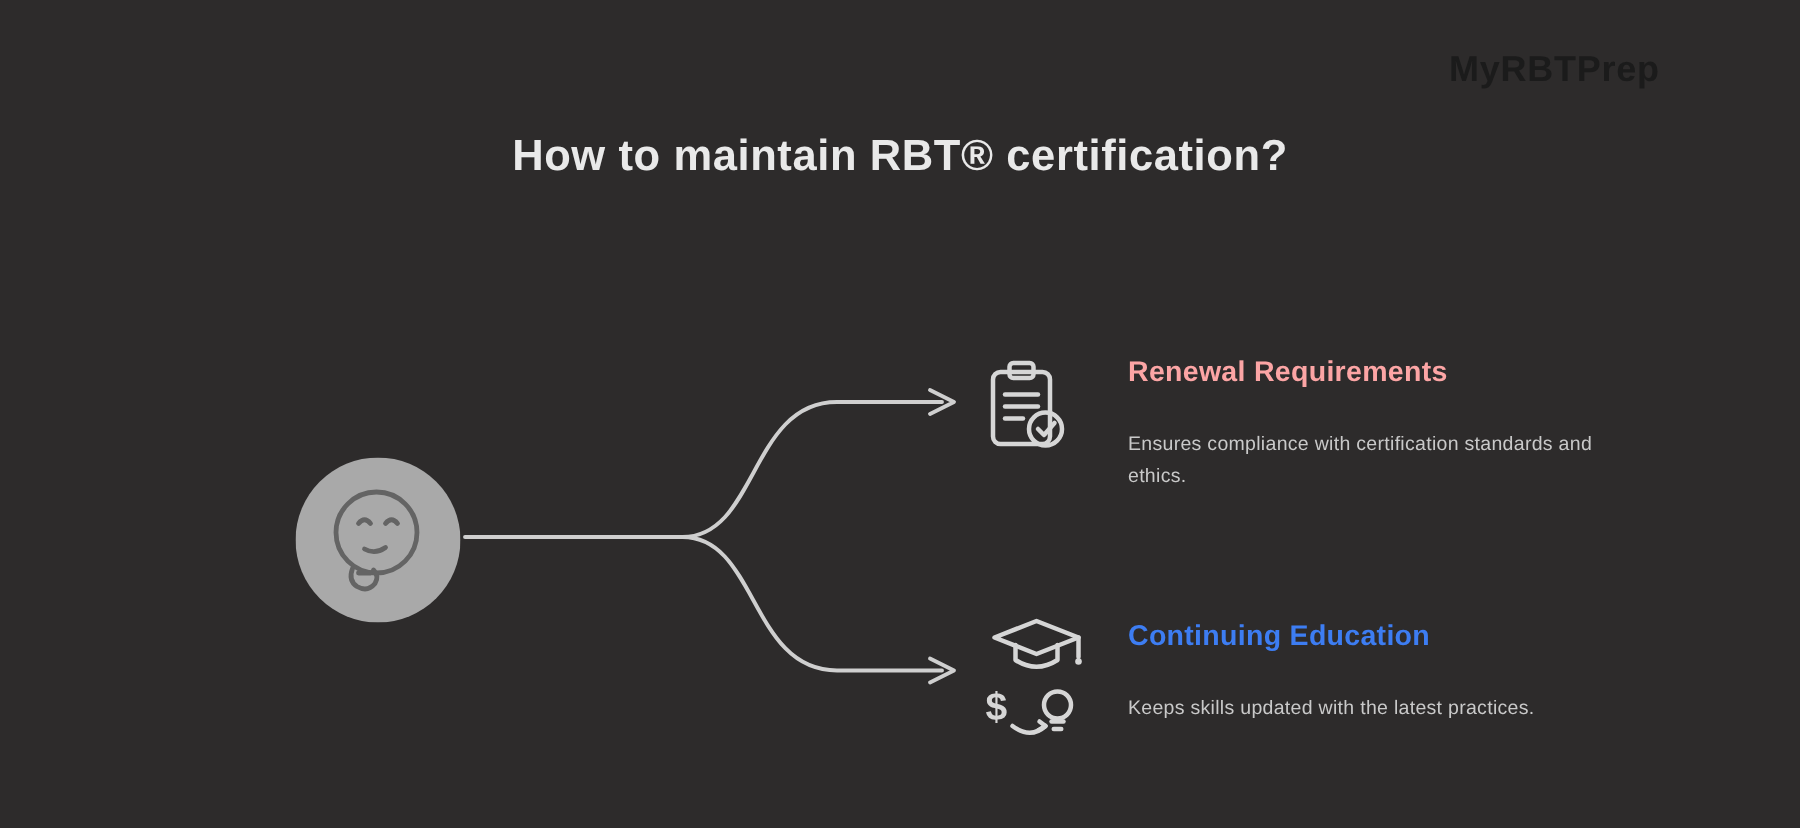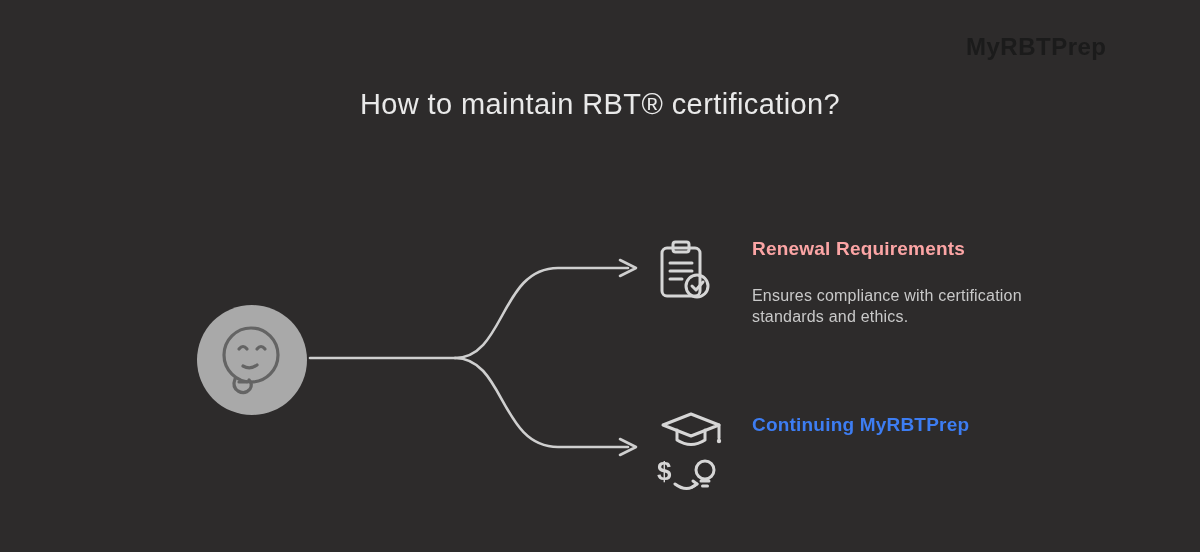--- a/index.html
+++ b/index.html
@@ -22,21 +22,21 @@
     color: #1b1b1b;
   }
 
   .title {
     position: absolute;
     top: 88px;
     left: 0;
     width: 100%;
     text-align: center;
     font-size: 29px;
-    font-weight: normal;
+    font-weight: bold;
     letter-spacing: 0.4px;
     color: #e9e9e9;
   }
 
   .connector-svg {
     position: absolute;
     top: 0; left: 0;
     pointer-events: none;
   }
 
@@ -56,21 +56,21 @@
     position: absolute;
     font-size: 19px;
     font-weight: bold;
     letter-spacing: 0.2px;
   }
   .branch-heading.b1 { left: 752px; top: 238px; color: #fca5a5; }
   .branch-heading.b2 { left: 752px; top: 414px; color: #3d7df2; }
 
   .branch-desc {
     position: absolute;
-    font-size: 16px;
+    font-size: 13px;
     line-height: 21px;
     letter-spacing: 0.2px;
     color: #c9c9c9;
     width: 330px;
   }
   .branch-desc.b1 { left: 752px; top: 285px; }
   .branch-desc.b2 { left: 752px; top: 461px; }
 
   svg .stroke {
     fill: none;
@@ -147,15 +147,16 @@
     <text x="4" y="70" font-size="26" font-family="Liberation Sans, sans-serif" fill="#d6d6d6" font-weight="bold">$</text>
 
     <path class="stroke" d="M22 74 q12 9 22 0"></path>
     <path class="stroke" d="M40 71 l4 3 l-5 3"></path>
 
     <circle class="stroke" cx="52" cy="60" r="9"></circle>
     <path class="stroke" d="M48 71 h8"></path>
     <path class="stroke" d="M49.5 76 h5"></path>
   </svg>
 
-  <div class="branch-heading b2">Continuing MyRBTPrep</div>
+  <div class="branch-heading b2">Continuing Education</div>
+  <div class="branch-desc b2">Keeps skills updated with the latest practices.</div>
 
 </div>
 
 </body></html>

